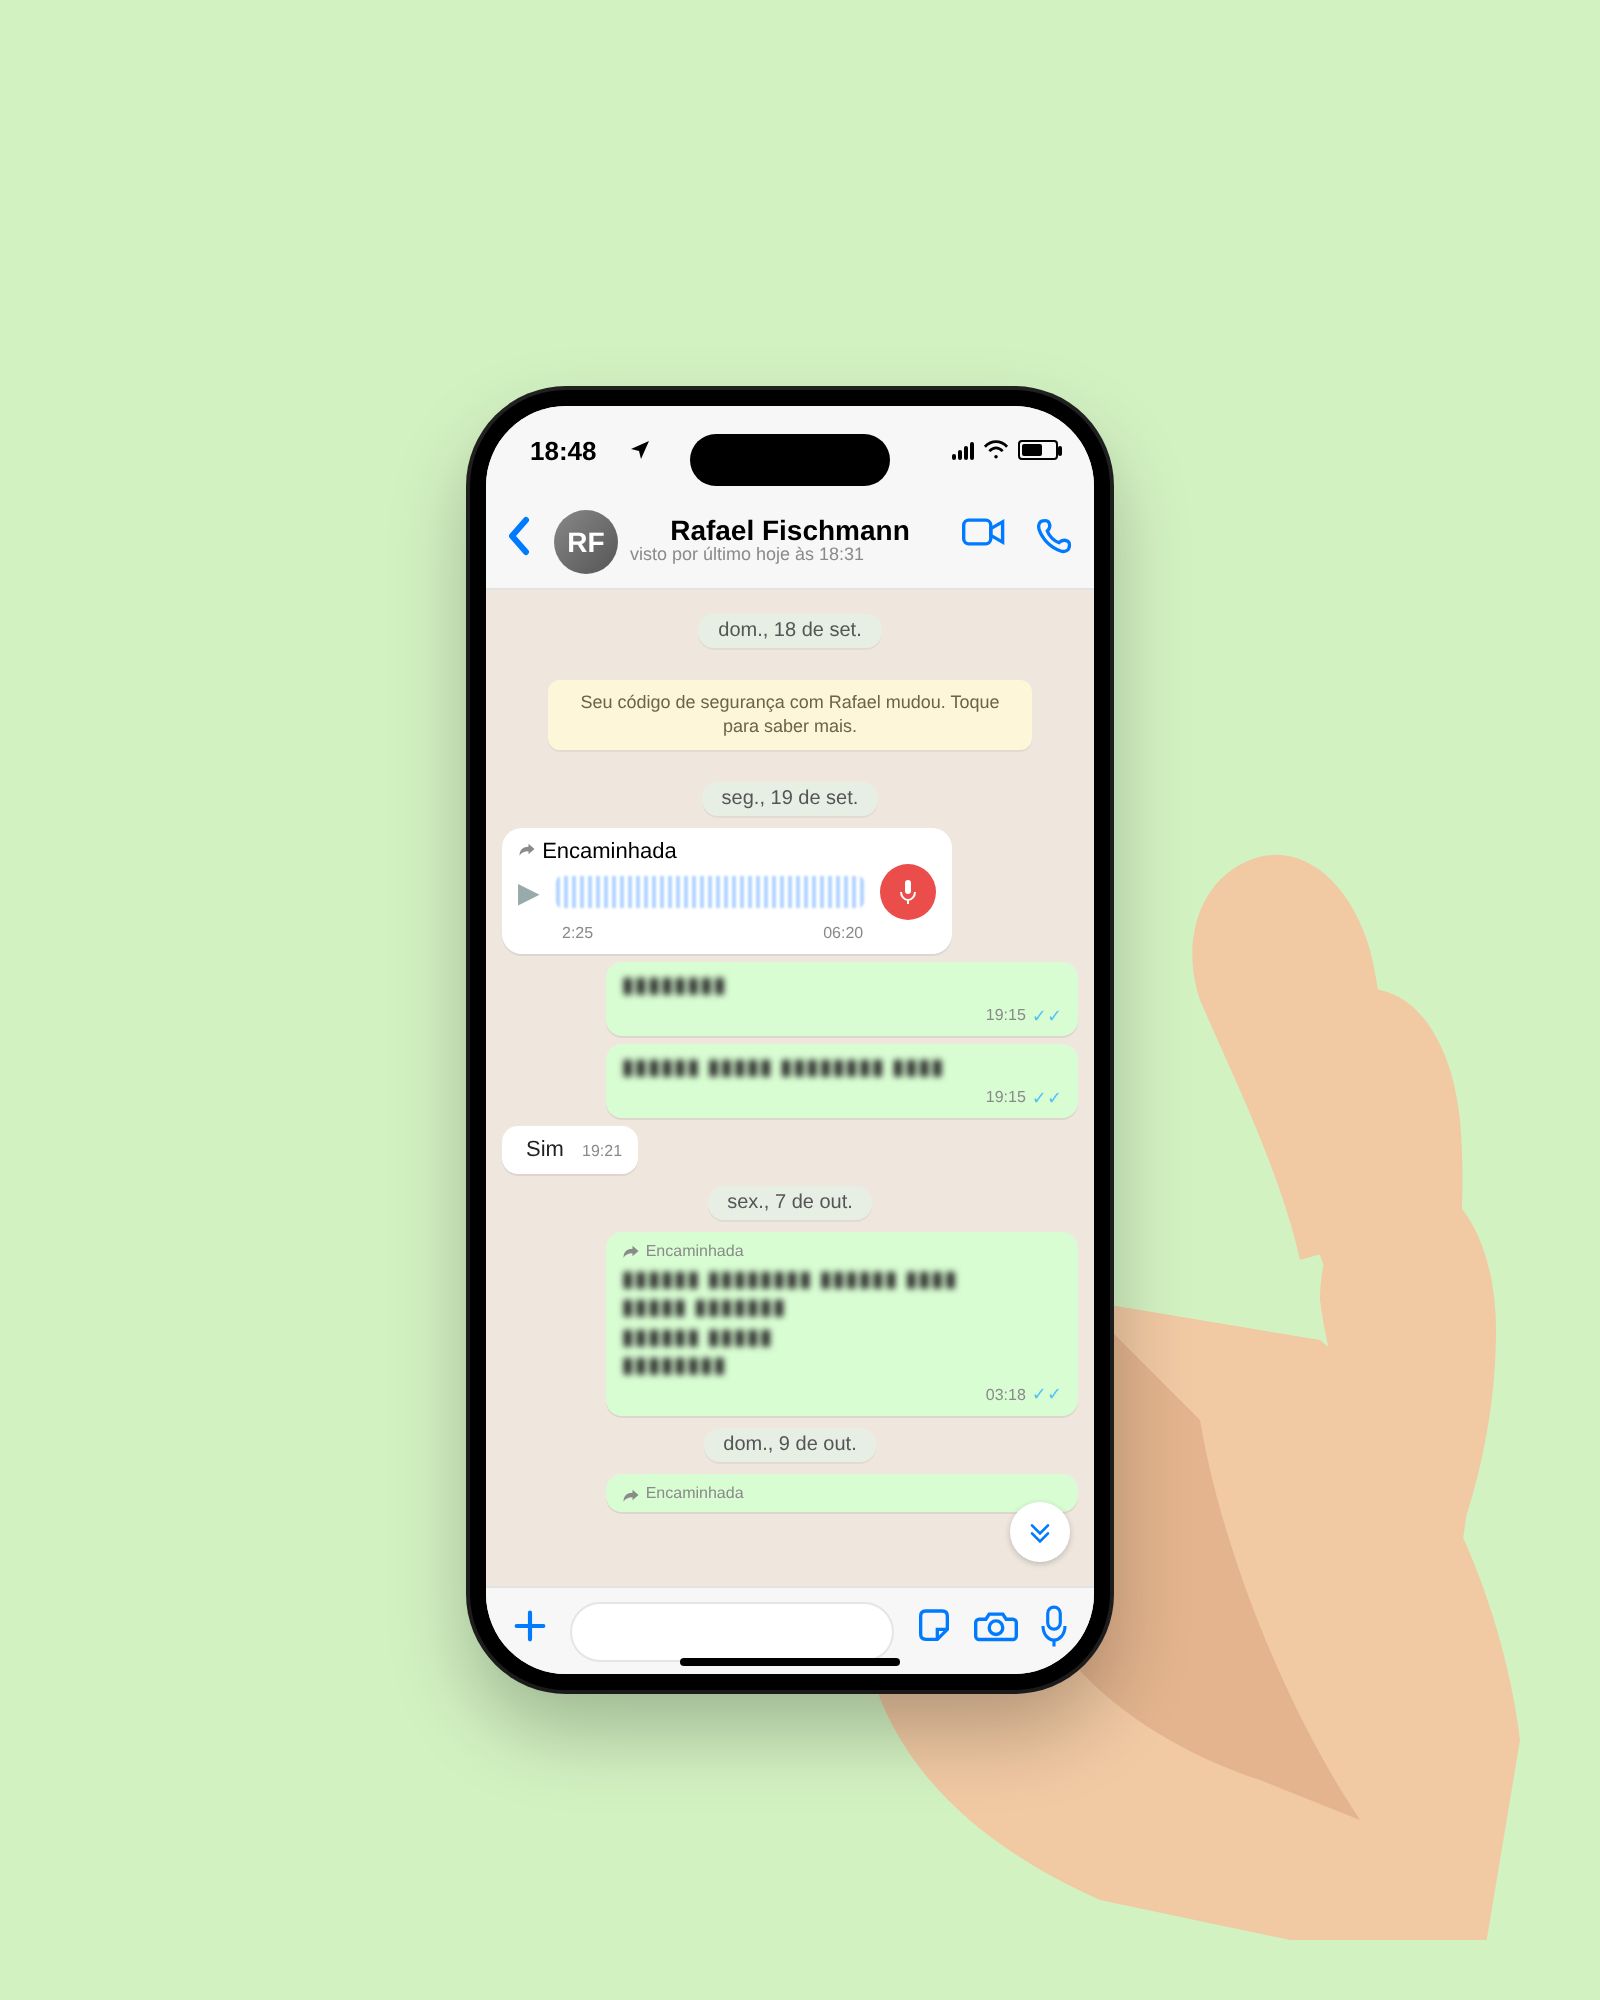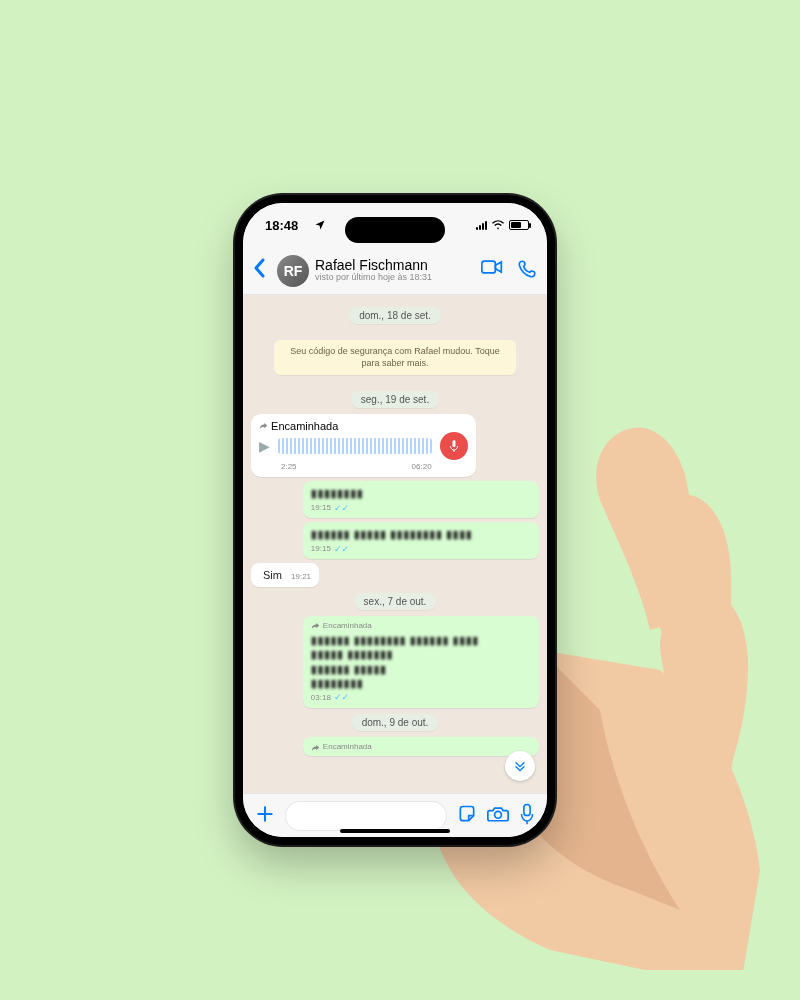--- a/index.html
+++ b/index.html
@@ -84,21 +84,21 @@
 }
 .back-btn { color: #007aff; font-size: 22px; width: 18px; }
 .avatar {
   width: 32px; height: 32px;
   border-radius: 50%;
   background: linear-gradient(135deg,#888,#555);
   display:flex; align-items:center; justify-content:center;
   color:#fff; font-size:14px; font-weight:700;
 }
 .title-wrap { flex:1; display:flex; flex-direction:column; line-height:1.1; }
-.contact-name { font-weight: 400; font-size: 14px; color:#000; }
+.contact-name { font-weight: 700; font-size: 14px; color:#000;text-align:center; }
 .last-seen { font-size: 9px; color:#8a8a8a; }
 .header-actions { display:flex; gap:14px; color:#007aff; }
 
 .chat-area {
   position:absolute;
   top:92px; left:0; right:0; bottom:44px;
   overflow:hidden;
   padding: 6px 8px;
   font-size: 11px;
   border-radius: 17px;
@@ -148,21 +148,21 @@
   color:#222;
 }
 .bubble .forward-label{
   font-size:8px; color:#8a8a8a; display:flex; align-items:center; gap:3px; margin-bottom:2px;
 }
 .bubble .meta {
   text-align:right;
   font-size:8px;
   color:#8a8a8a;
   margin-top:2px;
-  display:flex; align-items:center; gap:3px;
+  display:flex; justify-content:flex-end; align-items:center; gap:3px;
 }
 .bubble.sent .meta .ticks { color:#4fc3f7; font-size:9px; }
 .blur { filter: blur(1.5px); letter-spacing:0.5px; }
 .deleted-text { font-style: italic; color:#7a9a75; display:flex; align-items:center; gap:4px;}
 
 .voice-bubble {
   background:#fff;
   border-radius:10px;
   padding:6px 8px 6px 8px;
   margin:4px 0;

